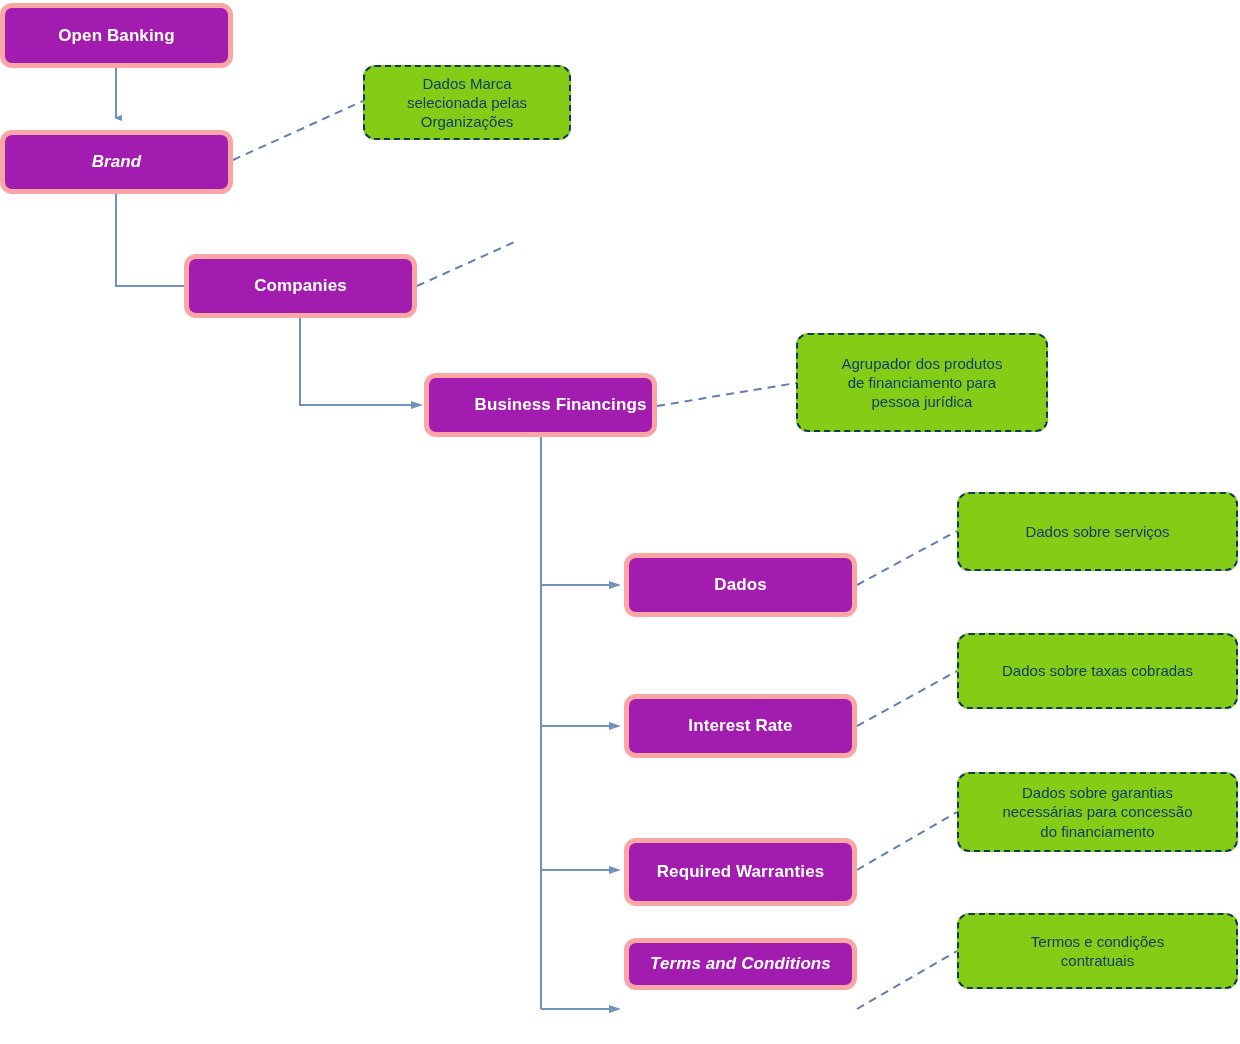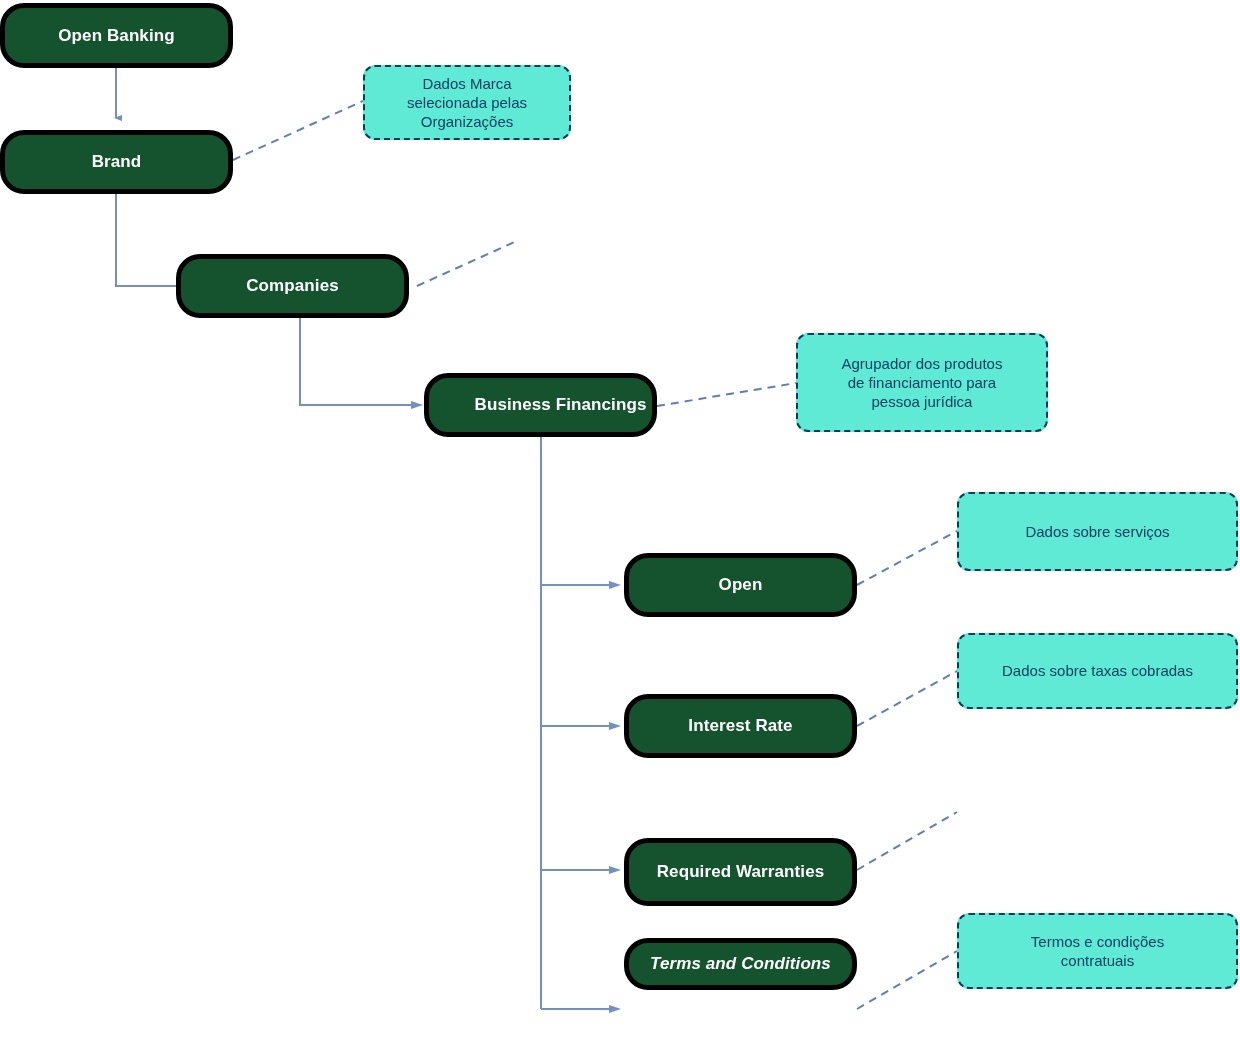--- a/index.html
+++ b/index.html
@@ -21,37 +21,37 @@
     position: absolute;
     left: 0;
     top: 0;
     width: 1240px;
     height: 1044px;
     pointer-events: none;
   }
   .node {
     position: absolute;
     box-sizing: border-box;
-    background: #14532d;
-    border: 5px solid #000000;
-    border-radius: 24px;
+    background: #a21caf;
+    border: 5px solid #fca5a5;
+    border-radius: 12px;
     display: flex;
     align-items: center;
     justify-content: center;
     color: #ffffff;
     font-weight: bold;
     font-size: 17px;
     letter-spacing: 0.1px;
     text-align: center;
     z-index: 3;
   }
   .note {
     position: absolute;
     box-sizing: border-box;
-    background: #5eead4;
+    background: #84cc16;
     border: 2px dashed #0d3b5e;
     border-radius: 12px;
     display: flex;
     align-items: center;
     justify-content: center;
     color: #123f66;
     font-size: 15px;
     line-height: 1.27;
     text-align: center;
     padding: 4px 8px;
@@ -128,34 +128,34 @@
     </g>
     <g>
       <line x1="857" y1="1009" x2="957" y2="951" stroke="#5f7fb4" stroke-width="2" stroke-dasharray="8,6"></line>
     </g>
   </svg>
 
   <div class="node" style="left:0px; top:3px; width:233px; height:65px;">
     <span>Open Banking</span>
   </div>
 
-  <div class="node" style="left:0px; top:130px; width:233px; height:64px;">
+  <div class="node" style="left:0px; top:130px; width:233px; height:64px;font-style:italic;">
     <span>Brand</span>
   </div>
 
-  <div class="node" style="left:176px; top:254px; width:233px; height:64px;">
+  <div class="node" style="left:184px; top:254px; width:233px; height:64px;">
     <span>Companies</span>
   </div>
 
   <div class="node" style="left:424px; top:373px; width:233px; height:64px;padding-left:40px;">
     <span>Business Financings</span>
   </div>
 
   <div class="node" style="left:624px; top:553px; width:233px; height:64px;">
-    <span>Open</span>
+    <span>Dados</span>
   </div>
 
   <div class="node" style="left:624px; top:694px; width:233px; height:64px;text-align:right;">
     <span>Interest Rate</span>
   </div>
 
   <div class="node" style="left:624px; top:838px; width:233px; height:68px;">
     <span>Required Warranties</span>
   </div>
 
@@ -177,19 +177,24 @@
   </div>
 
   <div class="note" style="left:957px; top:492px; width:281px; height:79px;justify-content:center;">
     <span>Dados sobre serviços</span>
   </div>
 
   <div class="note" style="left:957px; top:633px; width:281px; height:76px;">
     <span>Dados sobre taxas cobradas</span>
   </div>
 
+  <div class="note" style="left:957px; top:772px; width:281px; height:80px;">
+    <span>Dados sobre garantias
+necessárias para concessão
+do financiamento</span>
+  </div>
 
   <div class="note" style="left:957px; top:913px; width:281px; height:76px;justify-content:center;">
     <span>Termos e condições
 contratuais</span>
   </div>
 
 </div>
 
 </body></html>

